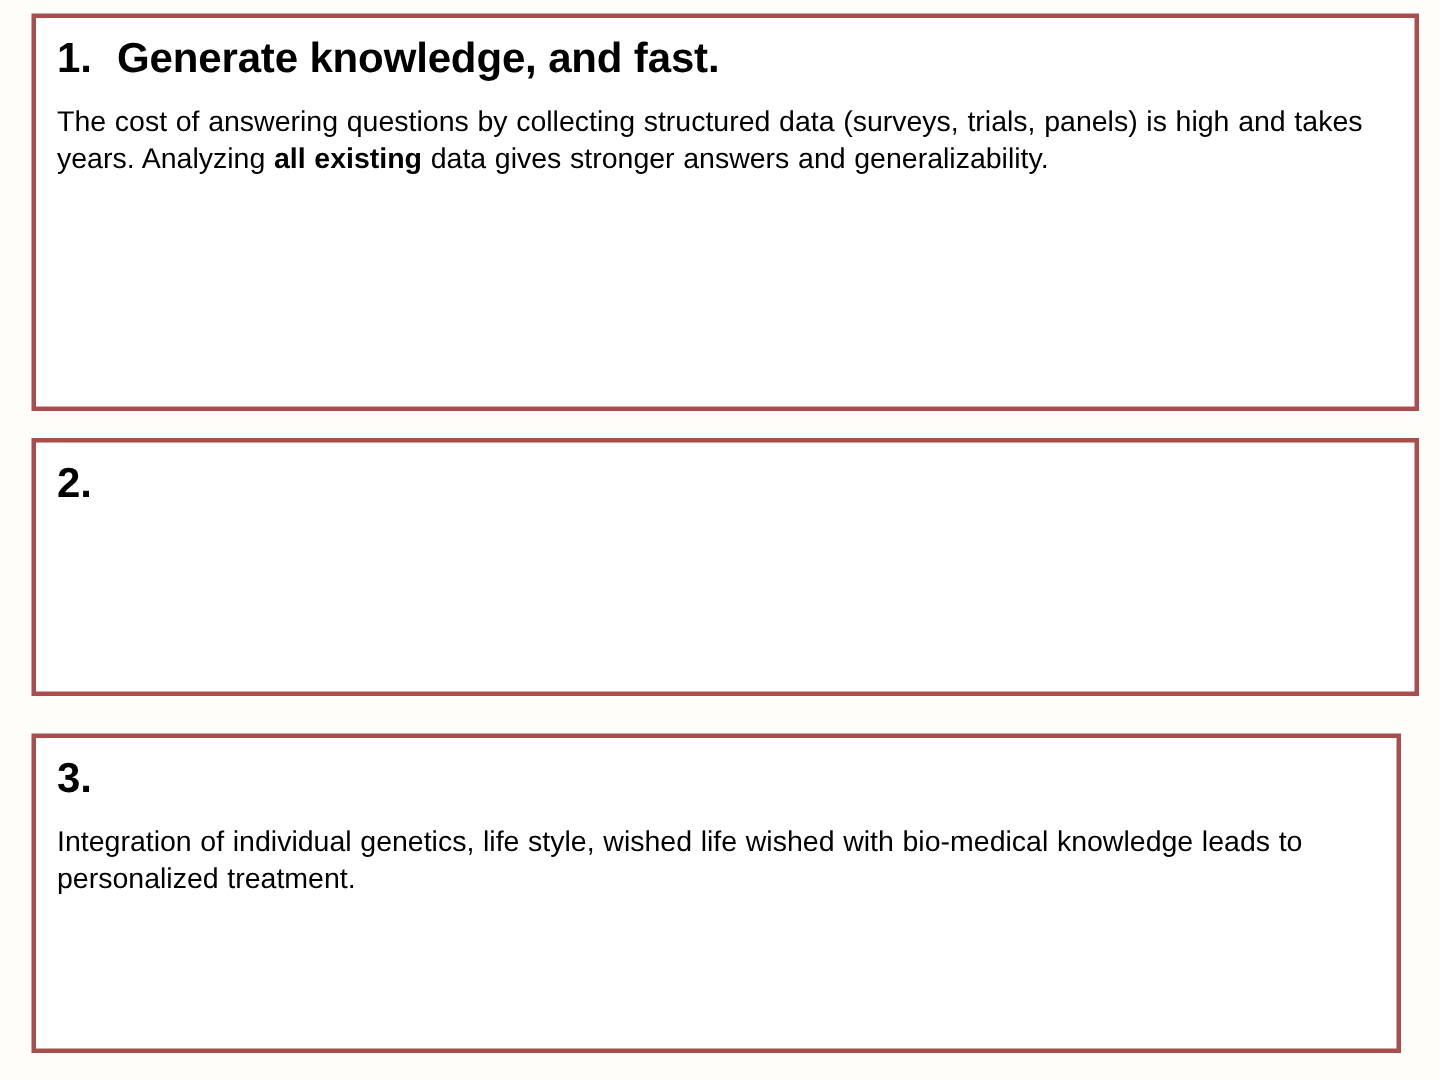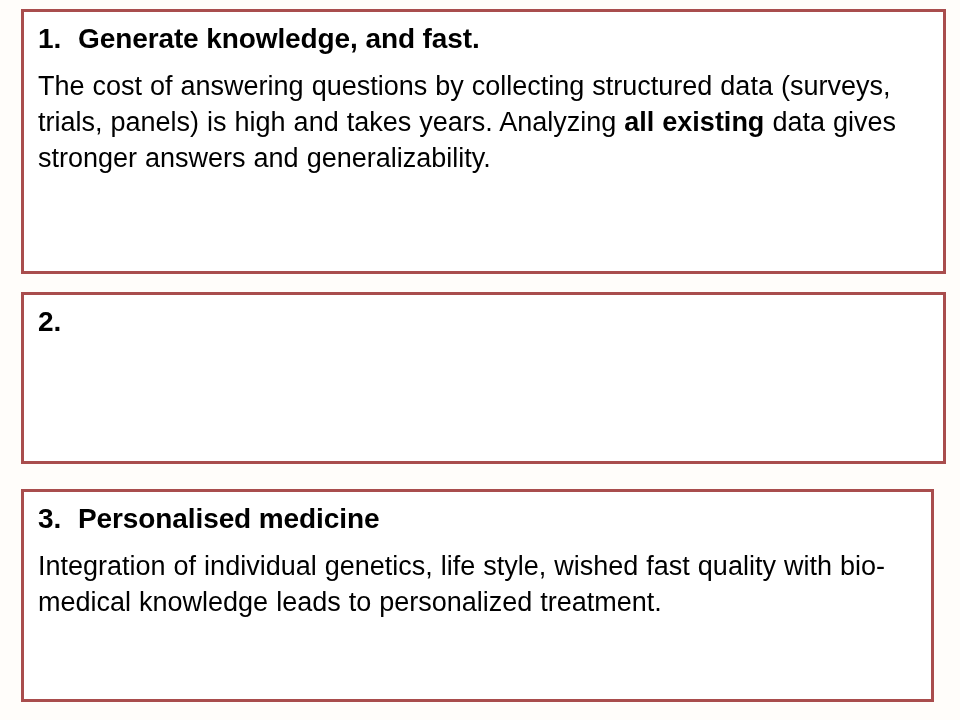--- a/index.html
+++ b/index.html
@@ -55,21 +55,21 @@
     display: inline-block;
     min-width: 40px;
     flex: 0 0 auto;
   }
 
   .heading-text {
     flex: 0 1 auto;
   }
 
   .card-body {
-    font-size: 27px;
+    font-size: 19px;
     line-height: 1.33;
     font-weight: normal;
     font-stretch: condensed;
     margin: 0;
     text-align: left;
     word-spacing: 0.5px;
   }
 
   .card-body b {
     font-weight: bold;
@@ -95,19 +95,18 @@
       <div class="card-heading">
         <span class="heading-number">2.</span>
       </div>
     </div>
   </div>
 
   <div class="card card-3">
     <div class="card-inner">
       <div class="card-heading">
         <span class="heading-number">3.</span>
-        <span class="heading-text">Personalised medicine</span>
       </div>
-      <p class="card-body"><span>Integration of individual genetics, life style, wished fast quality with bio-medical knowledge leads to personalized treatment.</span><b></b><span></span></p>
+      <p class="card-body"><span>Integration of individual genetics, life style, wished life wished with bio-medical knowledge leads to personalized treatment.</span><b></b><span></span></p>
     </div>
   </div>
 
 </div>
 
 </body></html>

